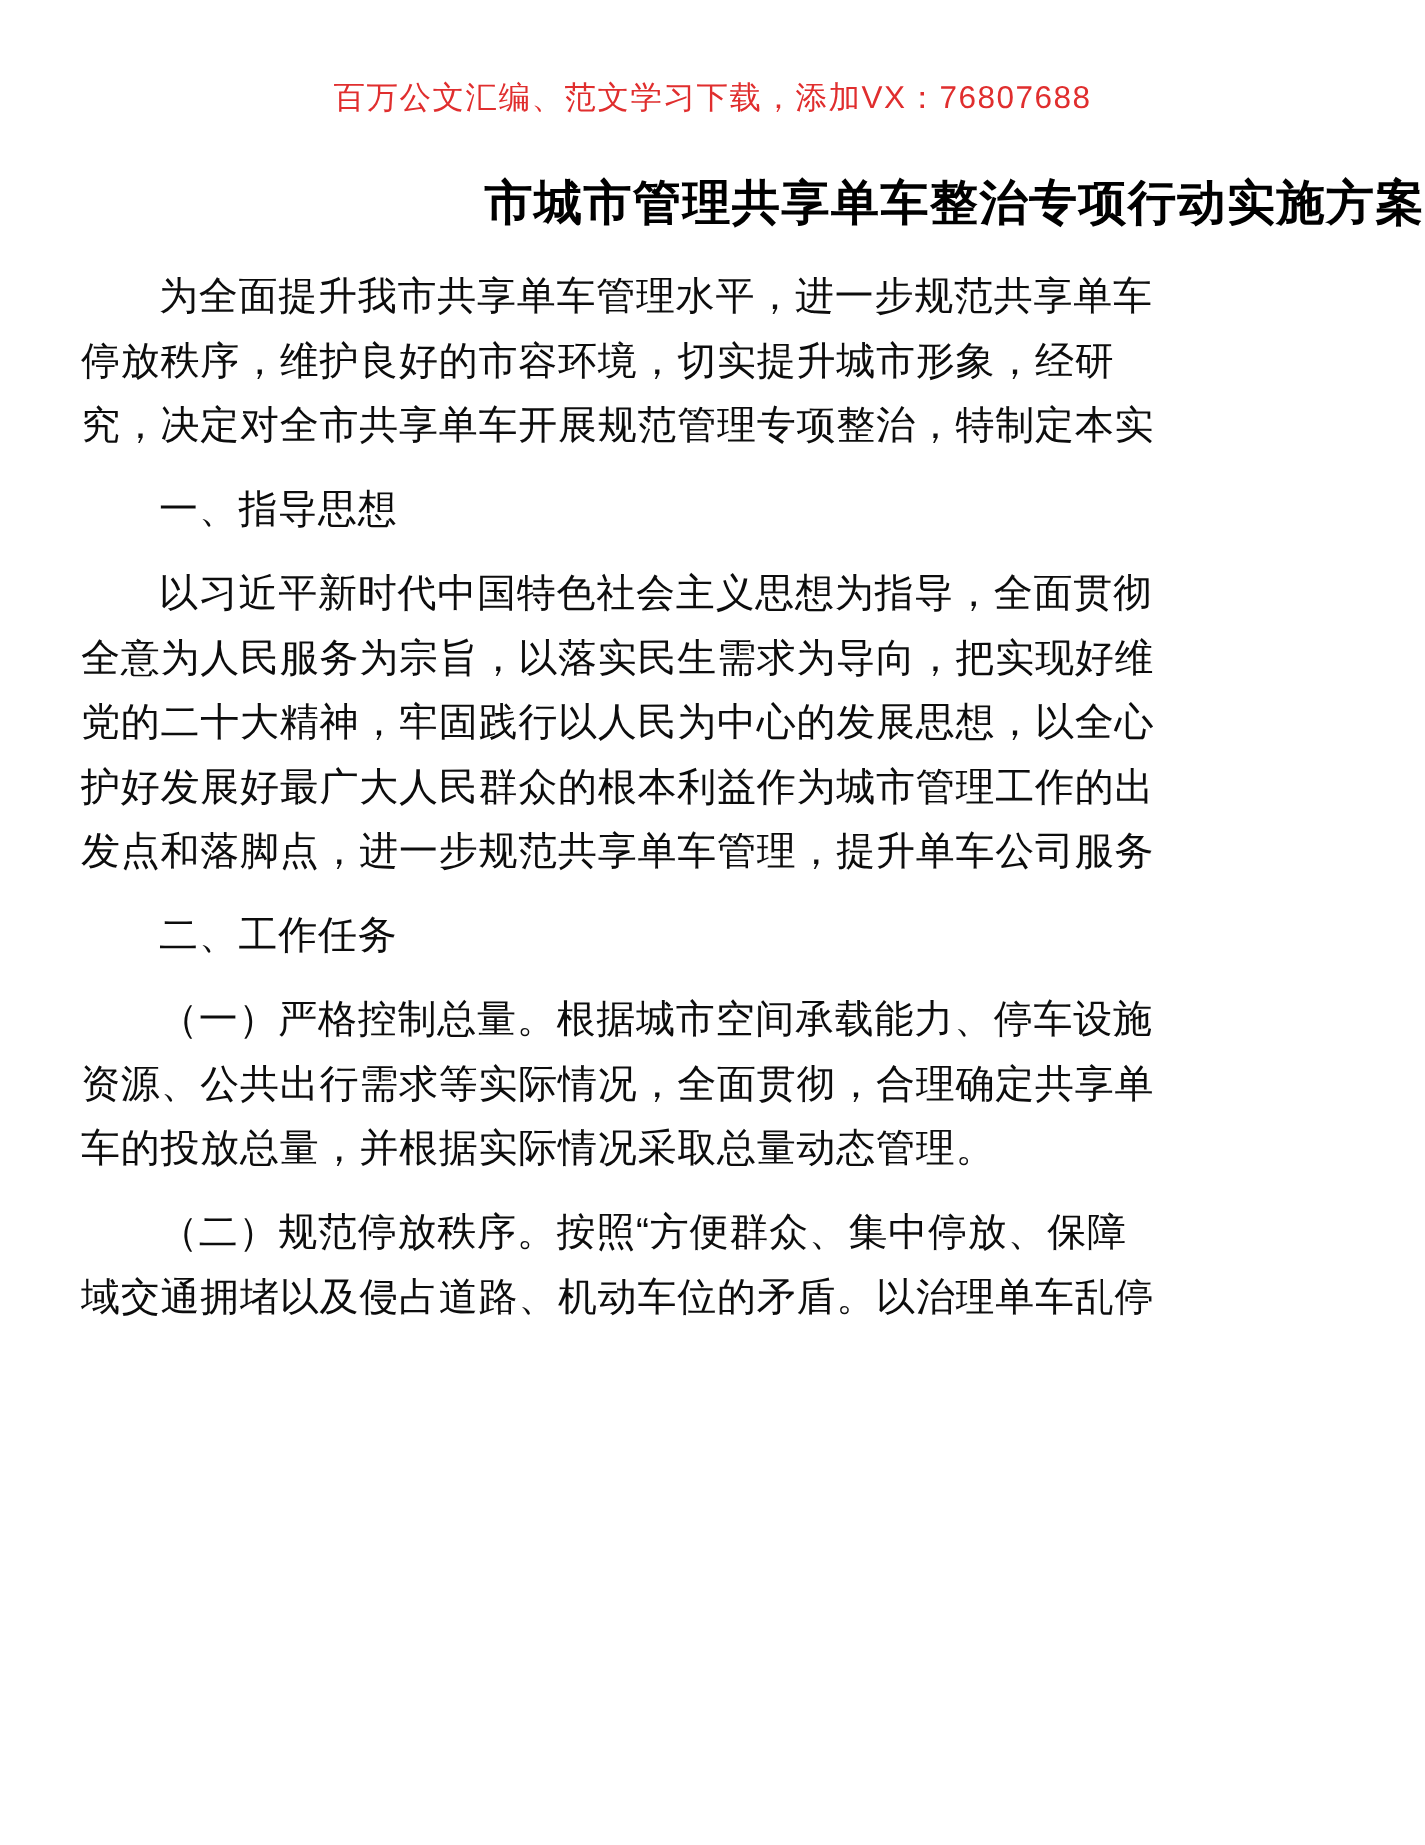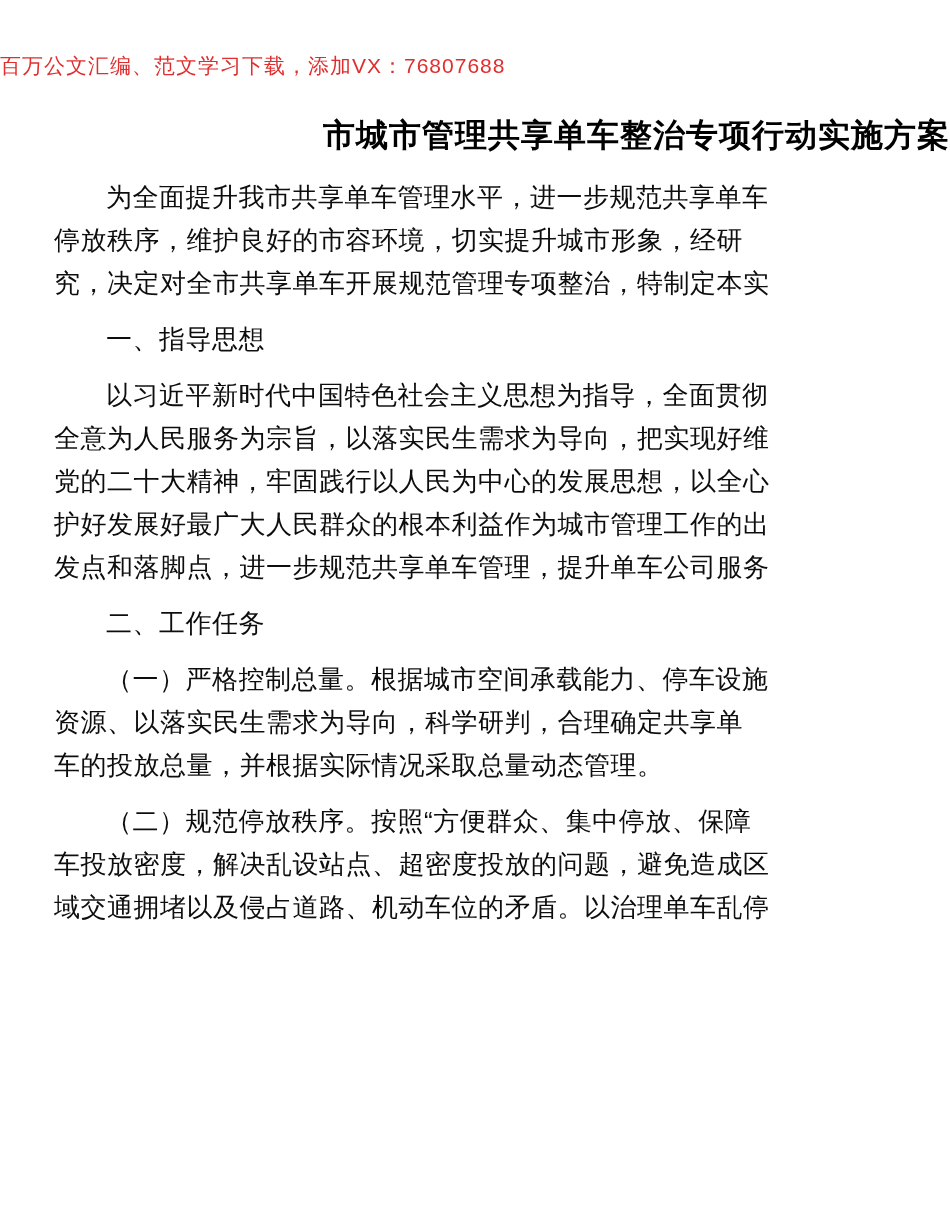--- a/index.html
+++ b/index.html
@@ -12,21 +12,21 @@
     width: 950px;
     height: 1230px;
     background: #ffffff;
     font-family: "Liberation Sans", sans-serif;
     color: #111111;
     overflow: hidden;
     box-sizing: border-box;
     padding-top: 52px;
   }
   .header-notice {
-    text-align: left;
+    text-align: center;
     font-size: 21px;
     line-height: 28px;
     letter-spacing: 1px;
     white-space: nowrap;
   }
   .doc-title {
     margin-top: 32px;
     text-align: right;
     font-size: 32px;
     line-height: 46px;
@@ -72,21 +72,20 @@
       <div class="para-gap"></div>
       <div class="line first">以习近平新时代中国特色社会主义思想为指导，全面贯彻</div>
       <div class="line">全意为人民服务为宗旨，以落实民生需求为导向，把实现好维</div>
       <div class="line">党的二十大精神，牢固践行以人民为中心的发展思想，以全心</div>
       <div class="line">护好发展好最广大人民群众的根本利益作为城市管理工作的出</div>
       <div class="line">发点和落脚点，进一步规范共享单车管理，提升单车公司服务</div>
       <div class="para-gap"></div>
       <div class="line first">二、工作任务</div>
       <div class="para-gap"></div>
       <div class="line first">（一）严格控制总量。根据城市空间承载能力、停车设施</div>
-      <div class="line">资源、以落实民生需求为导向，科学研判，合理确定共享单</div>
+      <div class="line">资源、公共出行需求等实际情况，全面贯彻，合理确定共享单</div>
       <div class="line">车的投放总量，并根据实际情况采取总量动态管理。</div>
       <div class="para-gap"></div>
       <div class="line first">（二）规范停放秩序。按照“方便群众、集中停放、保障</div>
-      <div class="line">车投放密度，解决乱设站点、超密度投放的问题，避免造成区</div>
       <div class="line">域交通拥堵以及侵占道路、机动车位的矛盾。以治理单车乱停</div>
       <div class="para-gap"></div>
     </div>
 </div>
 
 </body></html>

